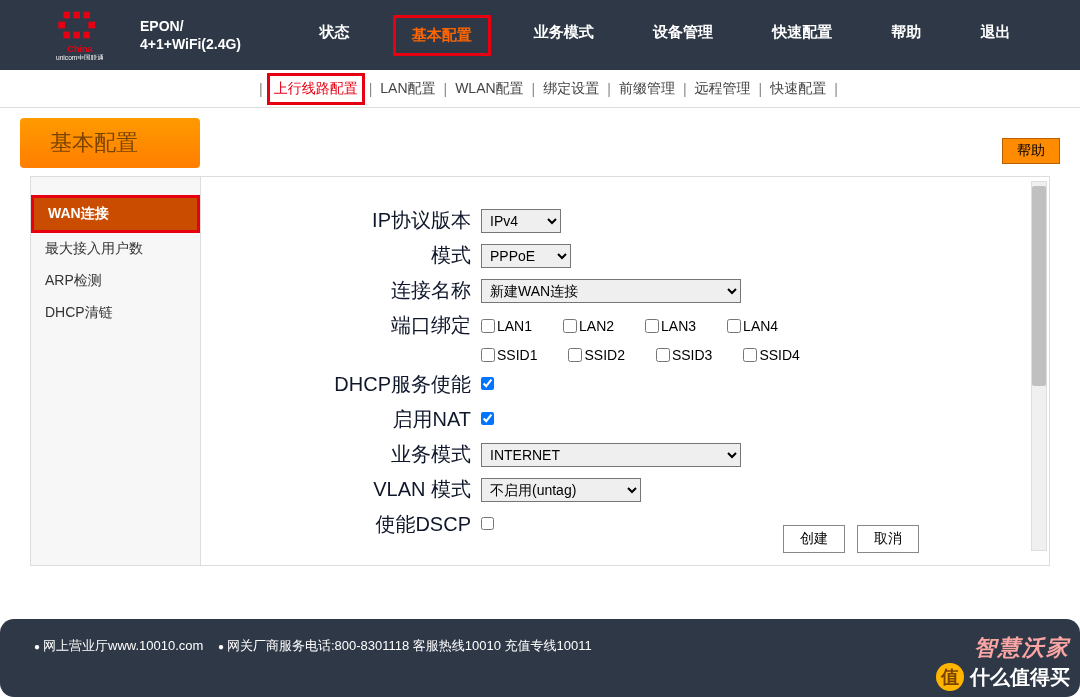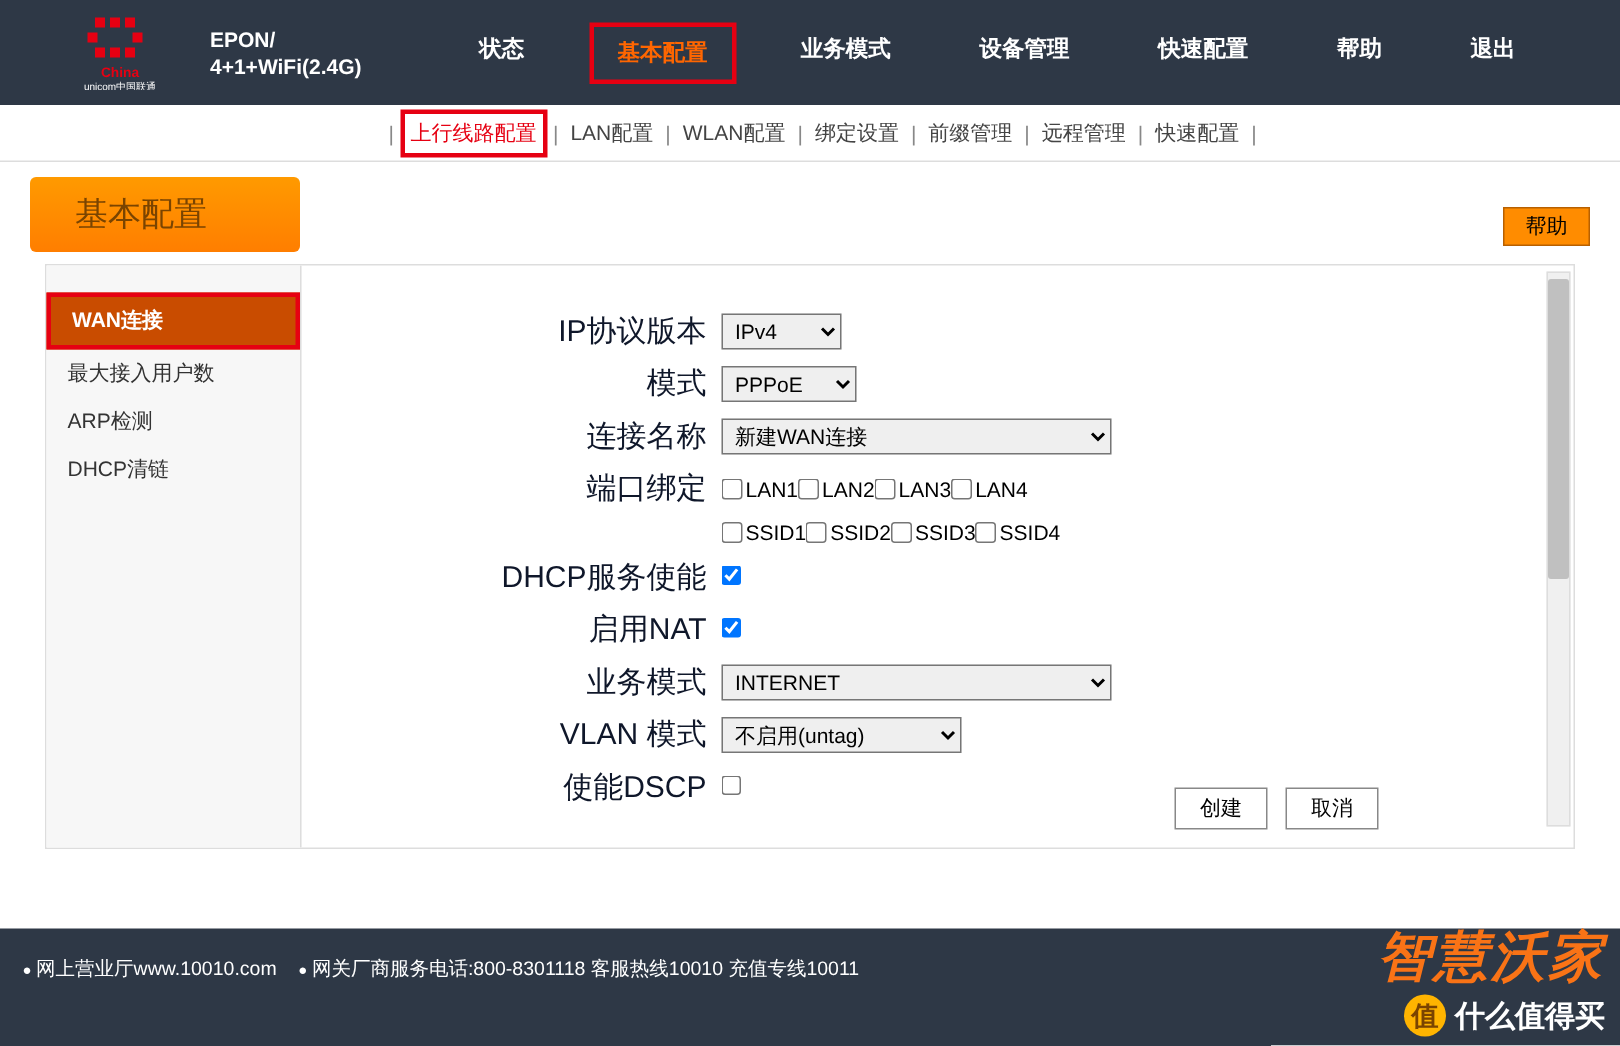--- a/index.html
+++ b/index.html
@@ -24,32 +24,32 @@
   .side-item { padding: 7px 14px; font-size: 14px; color: #333; cursor: pointer; }
   .side-item.active { background: #c94c00; color: #fff; font-weight: bold; }
   .form-area { flex: 1; padding: 30px 20px 10px 20px; position: relative; overflow-y: hidden; }
   .form-row { display: flex; align-items: center; margin-bottom: 8px; }
   .form-label { width: 260px; text-align: right; padding-right: 10px; color: #0f172a; font-size: 20px; }
   .form-ctrl select { font-size: 14px; padding: 2px 4px; border: 1px solid #767676; background: #efefef; }
   .sel-sm { width: 80px; }
   .sel-md { width: 90px; }
   .sel-lg { width: 260px; }
   .sel-vlan { width: 160px; }
-  .chk-group { display: flex; gap: 0; align-items: center; }
+  .chk-group { display: flex; gap: 31px; align-items: center; }
   .chk-item { display: flex; align-items: center; gap: 2px; font-size: 14px; }
   .chk-item input[type=checkbox] { width: 14px; height: 14px; accent-color: #4a6; }
   .btn-row { position: absolute; right: 130px; bottom: 12px; display: flex; gap: 12px; }
   .btn { border: 1px solid #888; background: #fff; padding: 4px 16px; font-size: 14px; cursor: pointer; }
   .scrollbar { position: absolute; right: 2px; top: 4px; width: 16px; height: 370px; background: #f0f0f0; border: 1px solid #ddd; }
   .scroll-thumb { background: #c0c0c0; width: 100%; height: 200px; margin-top: 4px; border-radius: 2px; }
-  .footer { background: #2e3846; color: #fff; font-size: 13px; position: absolute; left: 0; right: 0; bottom: 0; height: 78px; padding: 18px 15px; display: flex; align-items: flex-start; }
+  .footer { background: #2e3846; color: #fff; font-size: 13px; position: absolute; left: 0; right: 0; bottom: 0; height: 78px; padding: 18px 34px; display: flex; align-items: flex-start; border-radius: 14px; }
   .footer-text { flex: 1; }
   .footer-bullet::before { content: "●"; font-size: 10px; margin-right: 3px; }
   .brand-right { position: absolute; right: 10px; bottom: 6px; text-align: right; }
-  .brand-top { color: #f97316; font-size: 36px; font-weight: bold; font-style: italic; letter-spacing: 2px; margin-top: 36px; }
+  .brand-top { color: #fca5a5; font-size: 22px; font-weight: bold; font-style: italic; letter-spacing: 2px; margin-top: 36px; }
   .brand-bot { display: flex; align-items: center; justify-content: flex-end; gap: 6px; color: #fff; font-size: 20px; font-weight: bold; }
   .brand-badge { width: 28px; height: 28px; border-radius: 50%; background: #ffb400; color: #7a4400; display: flex; align-items: center; justify-content: center; font-size: 18px; font-weight: bold; }
 </style>
 </head>
 <body>
 
 <div class="topbar">
   <div class="logo-area">
     <svg class="logo-svg" viewBox="0 0 100 60">
       <g fill="#e60012">

